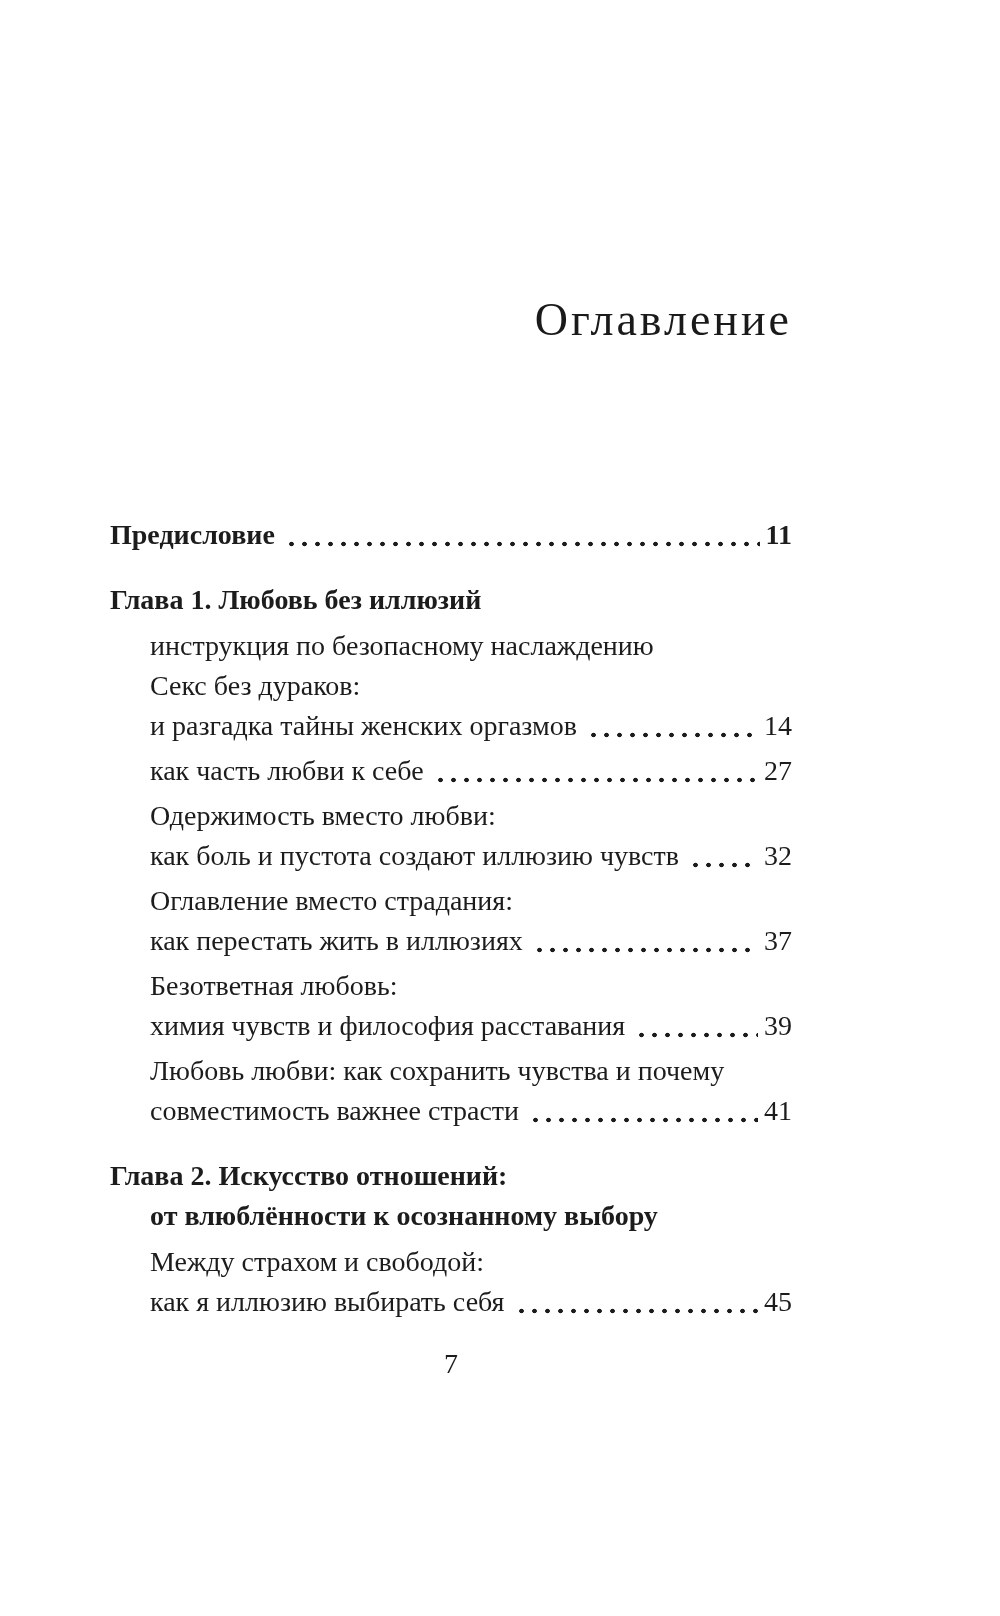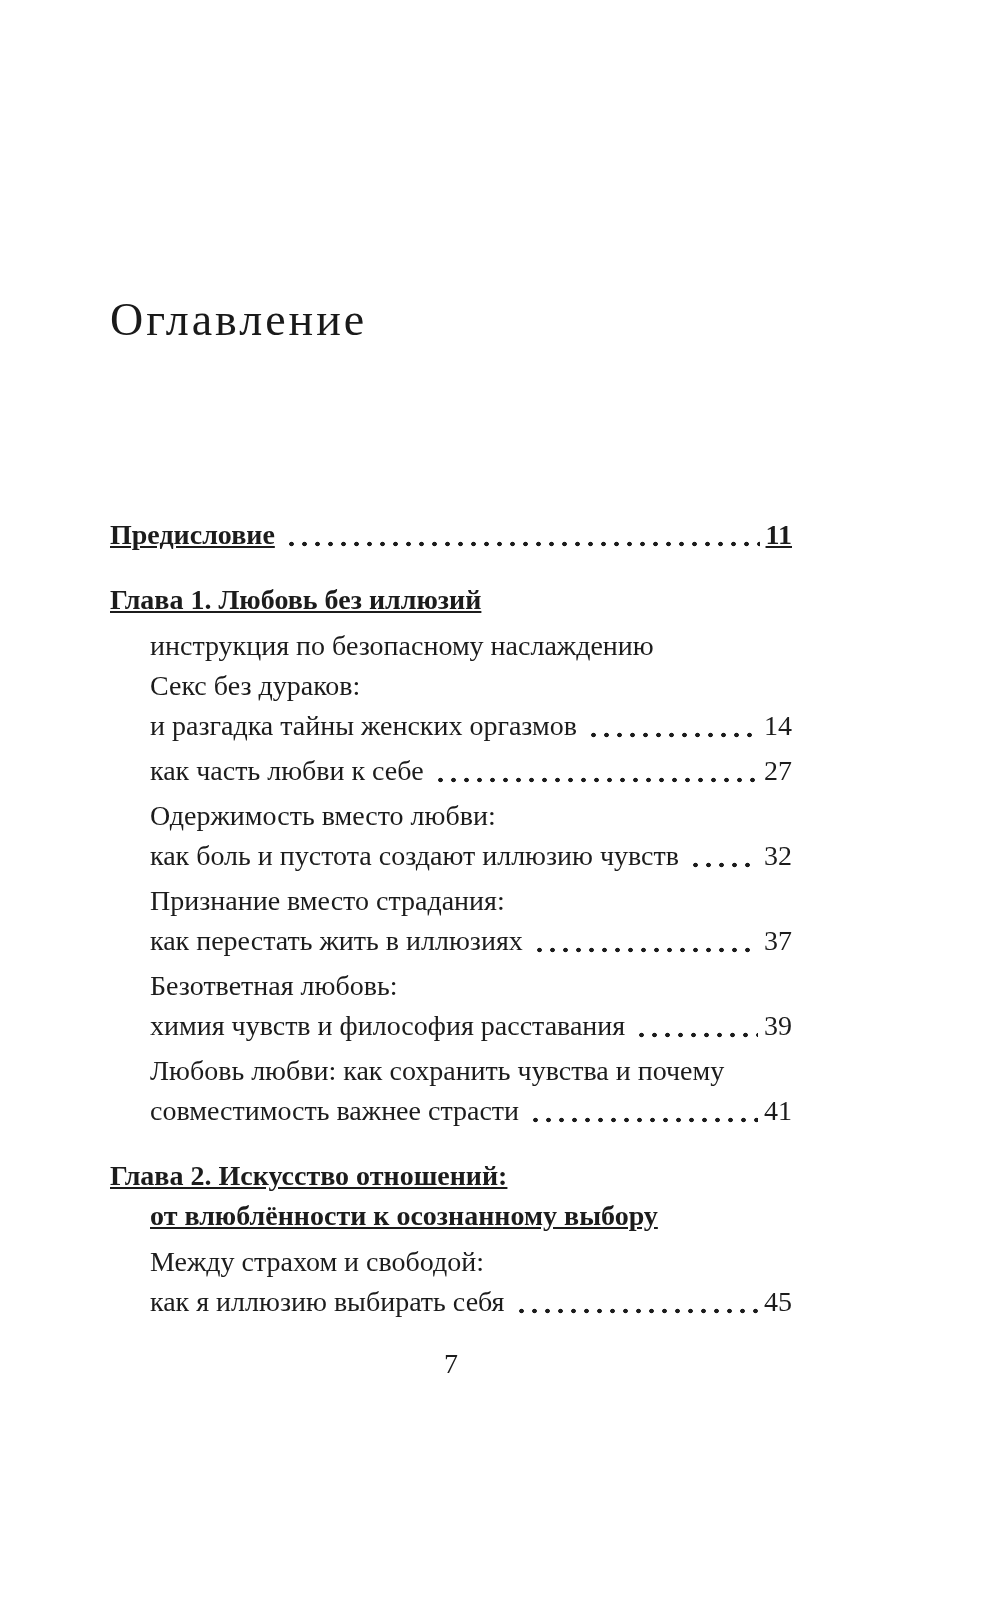--- a/index.html
+++ b/index.html
@@ -14,34 +14,33 @@
   }
   .page {
     width: 100%;
     height: 100%;
     padding: 292px 208px 0 110px;
   }
   .title {
     font-size: 46px;
     font-weight: 400;
     letter-spacing: 3px;
-    text-align: left;
+    text-align: right;
     color: #1a1a1a;
     line-height: 1.2;
   }
   .entries {
     margin-top: 168px;
     font-size: 28px;
     line-height: 40px;
   }
   .entry.chapter {
     font-weight: 700;
     margin-top: 25px;
     margin-bottom: 6px;
-    text-decoration: underline;
   }
   .entry.item {
     margin-top: 5px;
     margin-left: 40px;
   }
   
   .entry.chapter .line + .line { margin-left: 40px; }
   .line.has-page {
     display: flex;
     align-items: baseline;
@@ -99,21 +98,21 @@
       </div>
       <div class="entry item">
         <div class="line"><span class="line-text">Одержимость вместо любви:</span></div>
         <div class="line has-page">
           <span class="line-text">как боль и пустота создают иллюзию чувств</span>
           <span class="leader"></span>
           <span class="page-num">32</span>
         </div>
       </div>
       <div class="entry item">
-        <div class="line"><span class="line-text">Признание вместо страдания:</span></div>
+        <div class="line"><span class="line-text">Оглавление вместо страдания:</span></div>
         <div class="line has-page">
           <span class="line-text">как перестать жить в иллюзиях</span>
           <span class="leader"></span>
           <span class="page-num">37</span>
         </div>
       </div>
       <div class="entry item">
         <div class="line"><span class="line-text">Безответная любовь:</span></div>
         <div class="line has-page">
           <span class="line-text">химия чувств и философия расставания</span>

